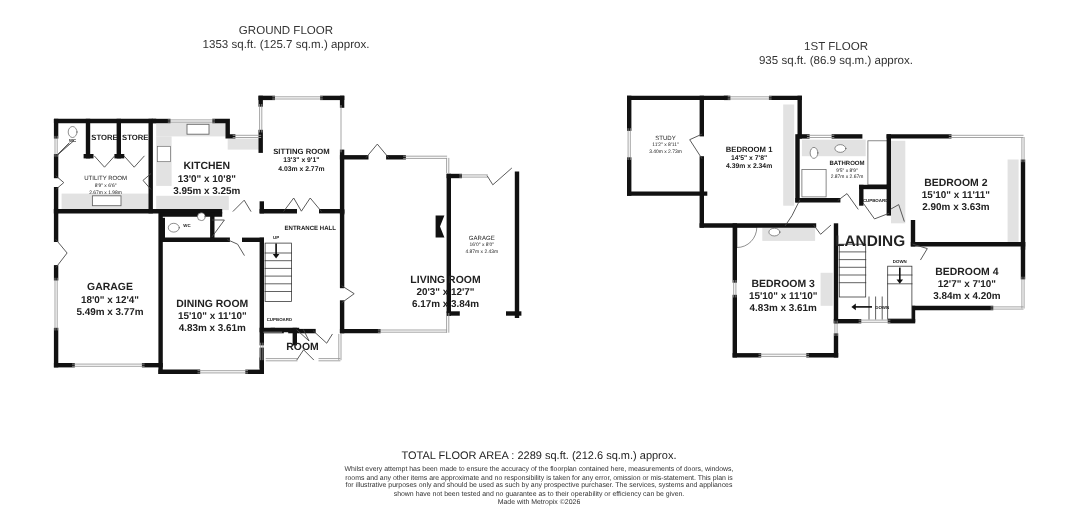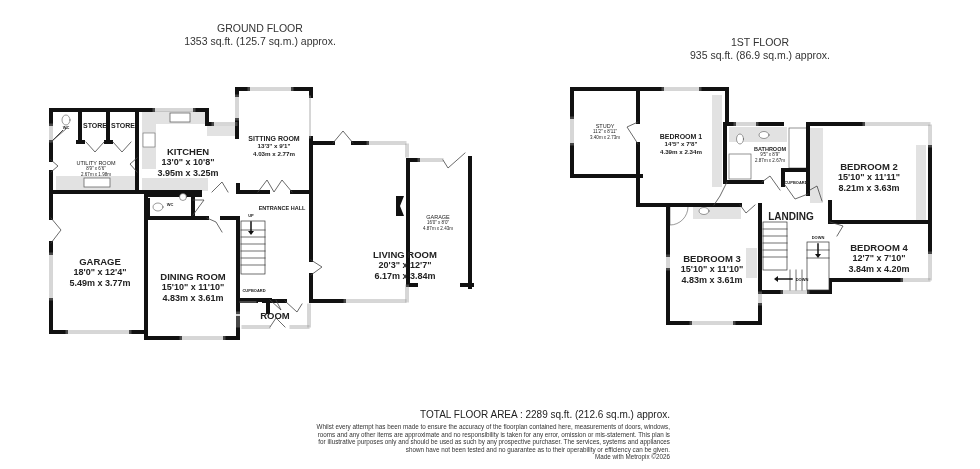--- a/index.html
+++ b/index.html
@@ -9,21 +9,21 @@
   svg.plan { position:absolute; left:0; top:0; }
   .lbl { position:absolute; text-align:center; font-family:"Liberation Sans", sans-serif; color:#222; white-space:nowrap; transform:translateX(-50%); }
   .lbl .n { font-weight:bold; }
   .big .n { font-size:9.5px; }
   .big .d { font-size:9px; font-weight:bold; line-height:11px; }
   .mid .n { font-size:7px; }
   .mid .d { font-size:6.2px; font-weight:bold; line-height:7.5px; }
   .sm .n { font-size:5.5px; }
   .sm .d { font-size:4.5px; line-height:5.5px; }
   .tiny { font-size:4px; font-weight:bold; }
-  .footer { position:absolute; left:310px; top:409px; width:360px; text-align:right; }
+  .footer { position:absolute; left:310px; top:409px; width:360px; text-align:center; }
   .footer .total { font-size:10px; color:#222; margin-bottom:3px; }
   .footer .disc { font-size:6.3px; line-height:7.6px; color:#333; }
 </style>
 </head>
 <body>
 
 <div class="hdr" style="left:170px; top:22px; width:180px;">
   <div>GROUND FLOOR</div>
   <div>1353 sq.ft. (125.7 sq.m.) approx.</div>
 </div>
@@ -376,25 +376,25 @@
   <div class="d">4.39m x 2.34m</div>
 </div>
 <div class="lbl sm" style="left:770px; top:146px;">
   <div class="n">BATHROOM</div>
   <div class="d">9'5" x 8'9"</div>
   <div class="d">2.87m x 2.67m</div>
 </div>
 <div class="lbl big" style="left:869px; top:161px;">
   <div class="n">BEDROOM 2</div>
   <div class="d">15'10" x 11'11"</div>
-  <div class="d">8.21m x 3.63m</div>
+  <div class="d">2.90m x 3.63m</div>
 </div>
 <div class="lbl tiny" style="left:796px; top:180px;"><span>CUPBOARD</span></div>
 <div class="lbl mid" style="left:791px; top:211px;">
-    <div class="n" style="font-size:10px;">LANDING</div>
+    <div class="n" style="font-size:14px;">LANDING</div>
   </div>
 <div class="lbl tiny" style="left:818px; top:235px;"><span>DOWN</span></div>
 <div class="lbl tiny" style="left:802px; top:277px;"><span>DOWN</span></div>
 <div class="lbl big" style="left:712px; top:253px;">
   <div class="n">BEDROOM 3</div>
   <div class="d">15'10" x 11'10"</div>
   <div class="d">4.83m x 3.61m</div>
 </div>
 <div class="lbl big" style="left:879px; top:242px;">
   <div class="n">BEDROOM 4</div>

